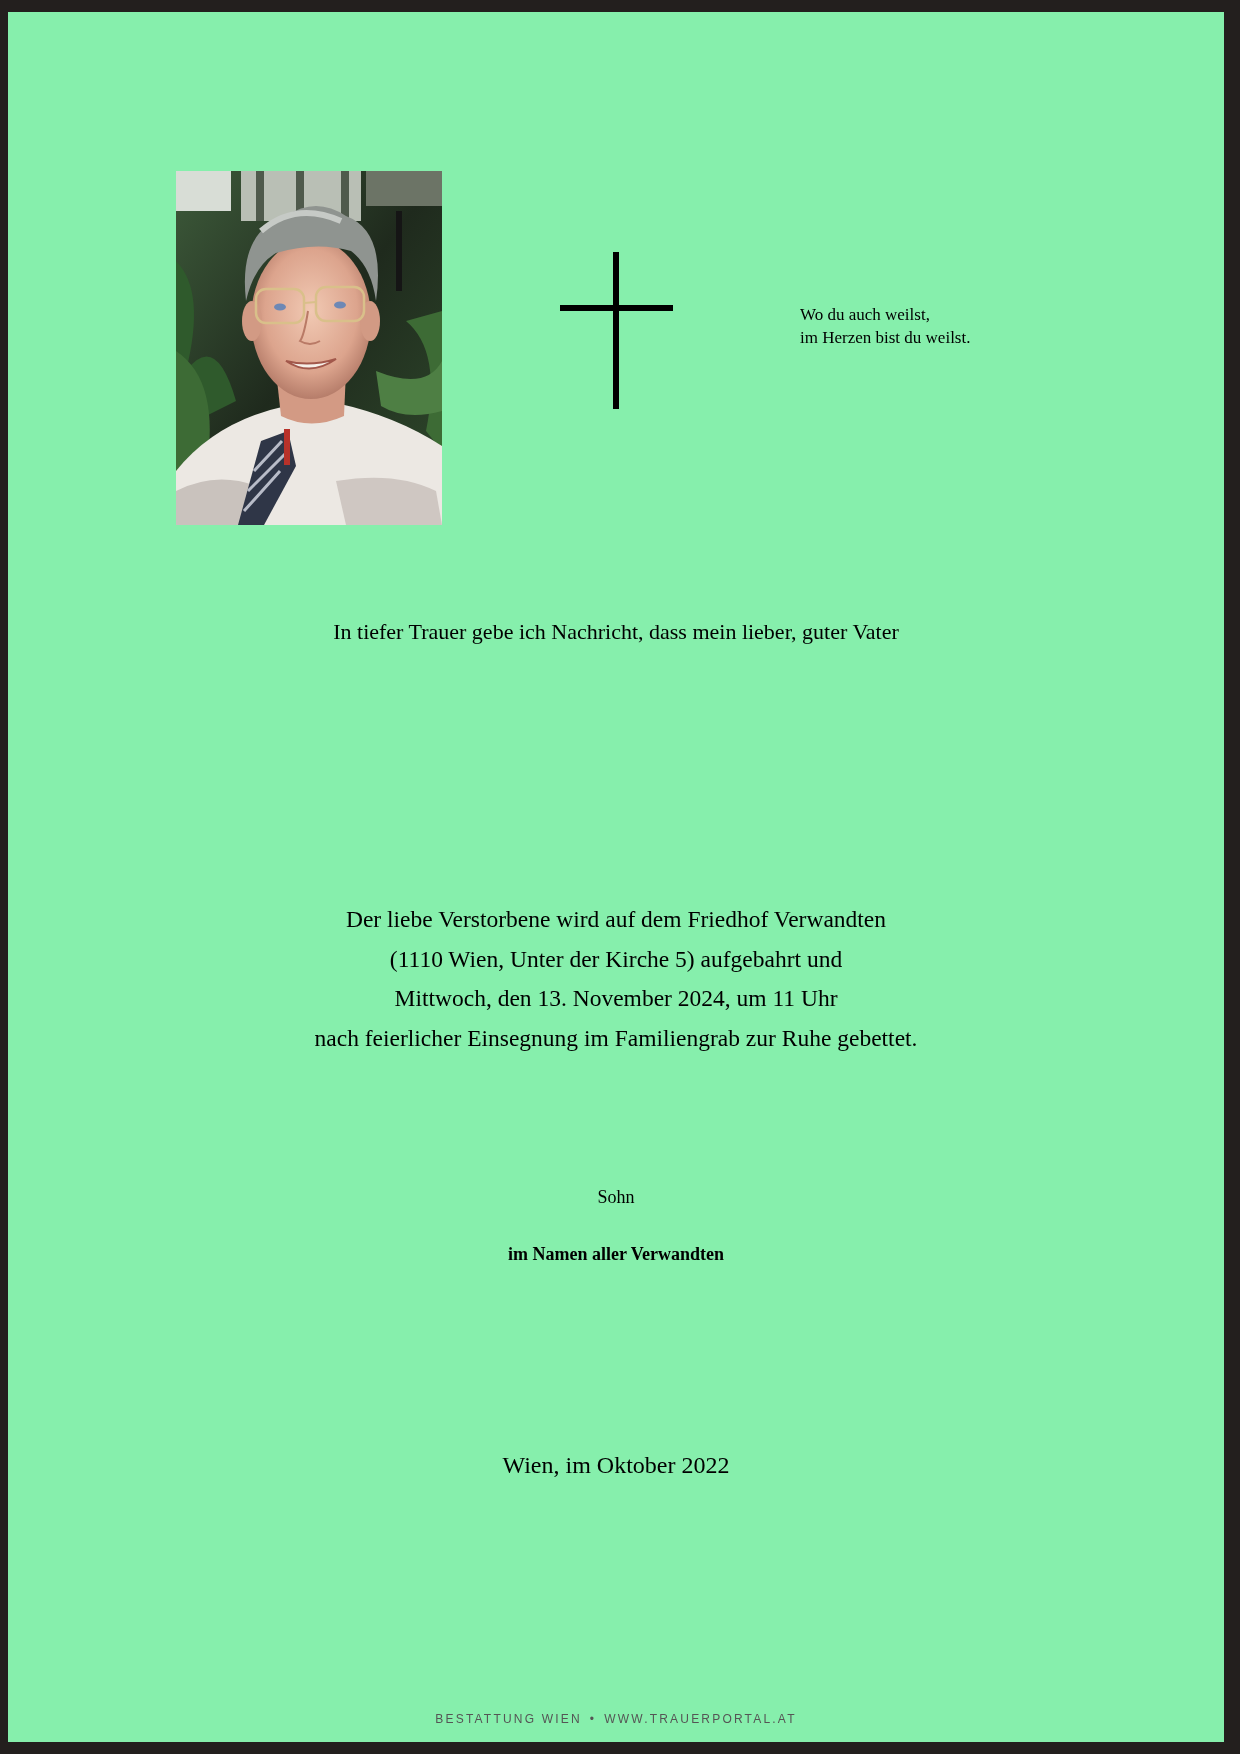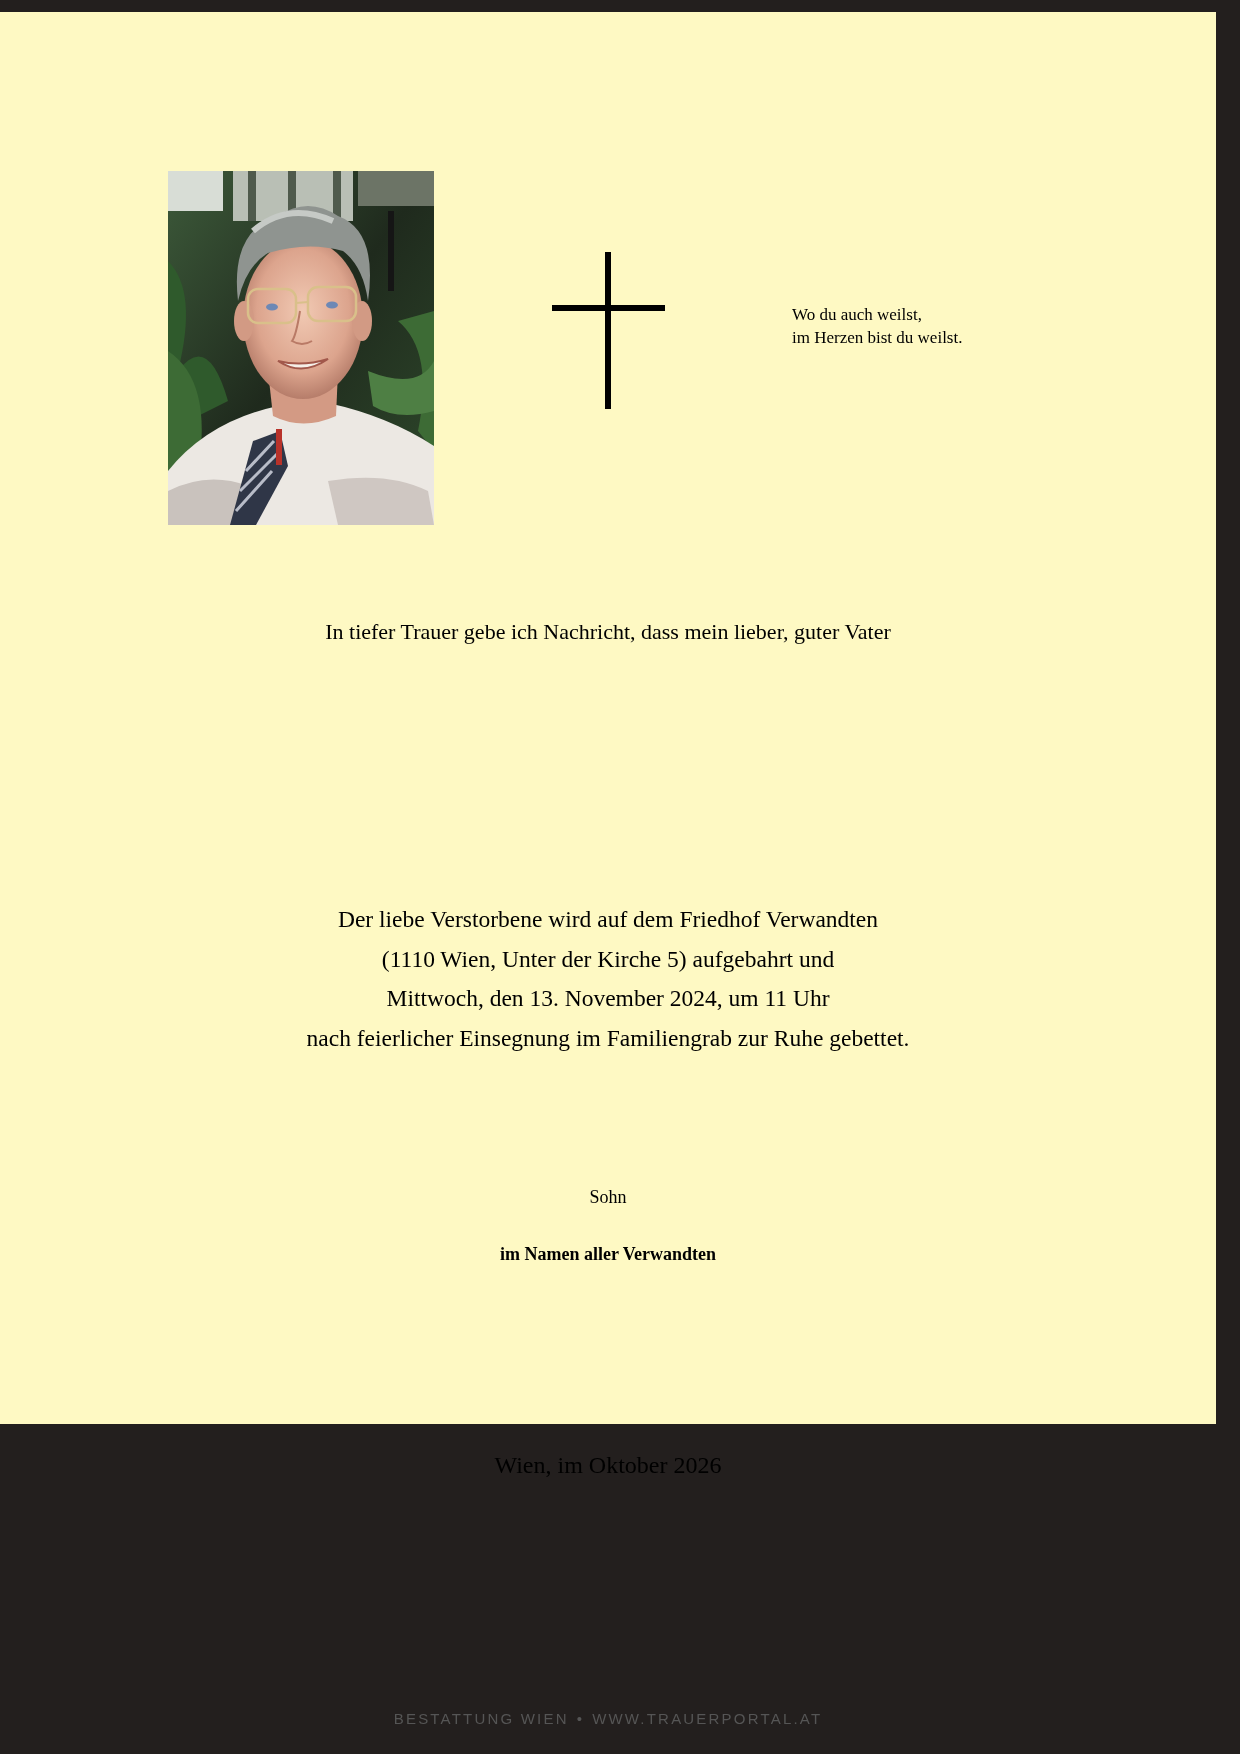--- a/index.html
+++ b/index.html
@@ -6,23 +6,23 @@
   body {
     width: 1240px; height: 1754px;
     background: #231f1e;
     position: relative;
     overflow: hidden;
     font-family: "Liberation Serif", "DejaVu Serif", serif;
     color: #000;
   }
   .page {
     position: absolute;
-    left: 0; top: 12px;
-    width: 1216px; height: 1412px;
-    background: #fef9c3;
+    left: 8px; top: 12px;
+    width: 1216px; height: 1730px;
+    background: #86efac;
   }
   .abs { position: absolute; }
   .center-line {
     position: absolute;
     left: 0; width: 1216px;
     text-align: center;
     white-space: nowrap;
   }
   
   .photo {
@@ -44,21 +44,21 @@
   .name { top: 692px; font-size: 66px; font-weight: bold; line-height: 76px; }
   .died { top: 830px; font-size: 23.5px; line-height: 30px; }
   .burial { top: 888px; font-size: 23.5px; line-height: 39.7px; }
   .signer-name { top: 1140px; font-size: 28px; font-weight: bold; line-height: 32px; }
   .signer-role { top: 1174px; font-size: 18px; line-height: 22px; }
   .on-behalf { top: 1230px; font-size: 18px; font-weight: bold; line-height: 24px; }
   .place-date { top: 1438px; font-size: 24px; line-height: 30px; }
   .footer {
     top: 1700px;
     font-family: "Liberation Sans", "DejaVu Sans", sans-serif;
-    font-size: 15px; letter-spacing: 2.2px;
+    font-size: 12px; letter-spacing: 2.2px;
     color: #555;
     line-height: 14px;
   }
   .footer .dot { margin: 0 8px; }
 </style>
 </head>
 <body>
 
 <div class="page">
 
@@ -138,19 +138,19 @@
     <div>Der liebe Verstorbene wird auf dem Friedhof Verwandten</div>
     <div>(1110 Wien, Unter der Kirche 5) aufgebahrt und</div>
     <div>Mittwoch, den 13. November 2024, um 11 Uhr</div>
     <div>nach feierlicher Einsegnung im Familiengrab zur Ruhe gebettet.</div>
   </div>
 
   <div class="center-line signer-role">Sohn</div>
 
   <div class="center-line on-behalf">im Namen aller Verwandten</div>
 
-  <div class="center-line place-date">Wien, im Oktober 2026</div>
+  <div class="center-line place-date">Wien, im Oktober 2022</div>
 
   <div class="center-line footer">
     <span>BESTATTUNG WIEN</span><span class="dot">•</span><span>WWW.TRAUERPORTAL.AT</span>
   </div>
 
 </div>
 
 </body></html>

